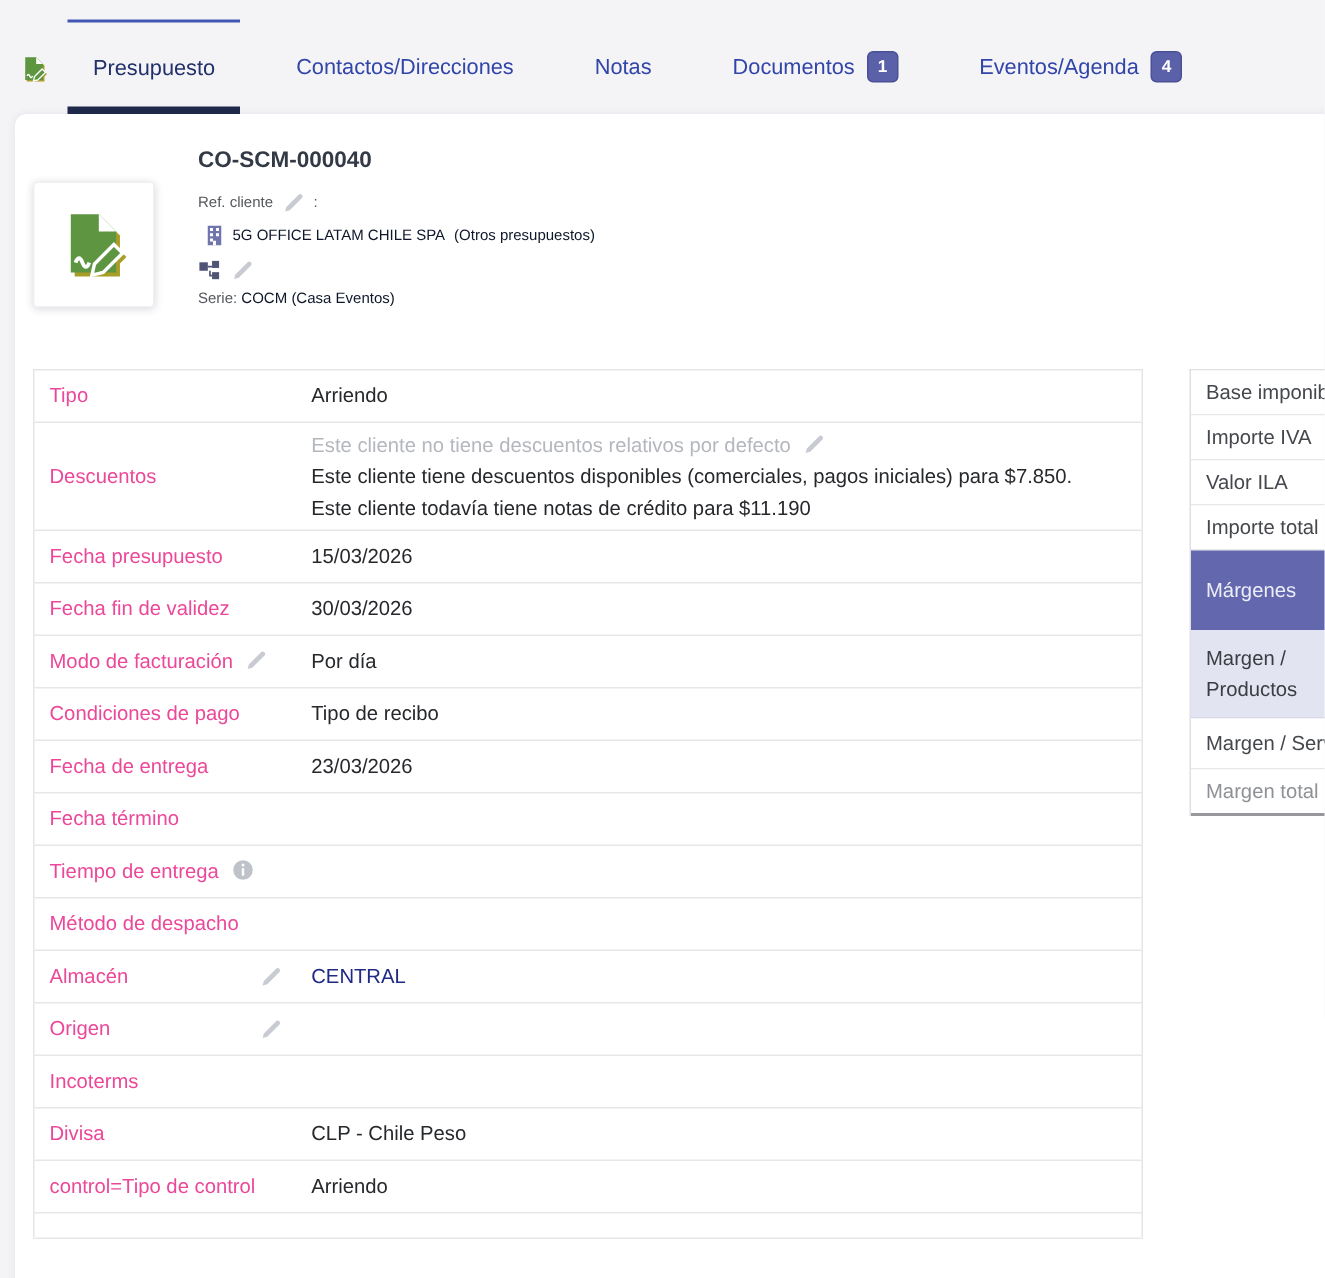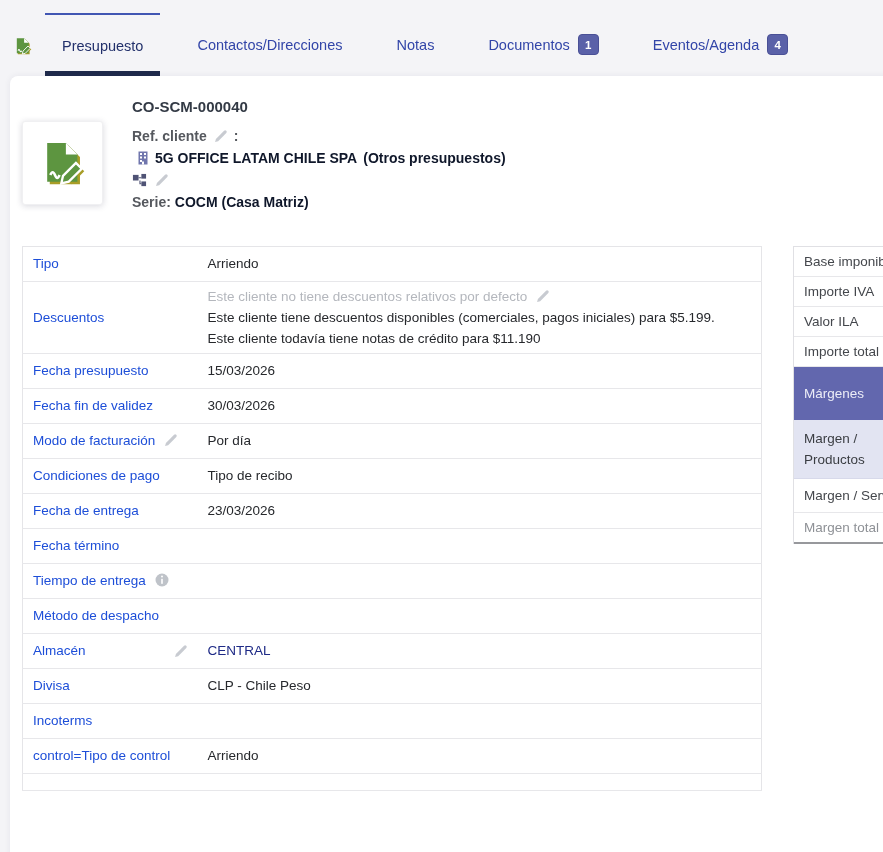--- a/index.html
+++ b/index.html
@@ -24,38 +24,38 @@
   .card { position:absolute; left:10px; top:76px; width:895px; height:800px;
           background:#fff; border-radius:8px 0 0 0;
           box-shadow:0 0 6px rgba(50,50,90,.08); }
 
   
   .thumb-card { position:absolute; left:12px; top:45px; width:81px; height:84px;
           background:#fff; border:1px solid #f0f0f2; border-radius:3px;
           box-shadow:0 1px 6px rgba(40,40,70,.18);
           display:flex; align-items:center; justify-content:center; }
   .thumb-card svg { width:46px; height:46px; }
-  .hdr { position:absolute; left:122px; font-size:14px; color:#55585e;font-weight:bold; }
+  .hdr { position:absolute; left:122px; font-size:10px; color:#55585e; }
   .hdr-ref   { top:22px; font-size:15px; font-weight:bold; color:#333a45; }
   .hdr-refcli{ top:52px; display:flex; align-items:center; gap:6px; }
   .hdr-comp  { top:74px; display:flex; align-items:center; gap:6px; }
   .hdr-icons { top:97px; display:flex; align-items:center; gap:7px; }
   .hdr-serie { top:118px; }
   a.navlink { color:#0f172a; text-decoration:none; }
   .pencil { width:15px; height:15px; display:inline-block; cursor:pointer; }
   .pencil svg { width:15px; height:15px; fill:#c8cbd1; }
   .info-ic { width:14px; height:14px; display:inline-block; vertical-align:-2px; margin-left:5px; }
 
   
   table.details { position:absolute; left:12px; top:170px; width:740px;
           border-collapse:collapse; font-size:13.5px;
           border:1px solid #e5e5e8; }
   table.details tr { border-bottom:1px solid #e7e7ea; }
   table.details td { padding:8px 10px; line-height:18px; vertical-align:top; }
-  td.lbl { width:175px; color:#1d4ed8; }
+  td.lbl { width:175px; color:#ec4899; }
   td.val { color:#26282c; }
   .lbl-flex { display:flex; align-items:center; }
   .lbl-flex .grow { flex:1; }
   .muted-line { color:#b4b7bd; }
   .disc-line { line-height:21px; }
   td.val a { color:#1e2a86; text-decoration:none; }
 
   
   .summary { position:absolute; left:783px; top:170px; width:230px;
           font-size:13.5px; color:#44474c;
@@ -165,41 +165,41 @@
     <span class="pencil">
       <svg viewBox="0 0 16 16">
           <path d="M11.8 1.9a1.7 1.7 0 0 1 2.4 2.4l-8.7 8.7-3.3.9.9-3.3z"></path>
         </svg>
     </span>
   </div>
 
   <div class="hdr hdr-serie">
     <span>Serie:</span>
     <a href="#" class="navlink">COCM</a>
-    <a href="#" class="navlink">(Casa Matriz)</a>
+    <a href="#" class="navlink">(Casa Eventos)</a>
   </div>
 
   <table class="details">
     <tbody>
         <tr>
       <td class="lbl">Tipo</td>
       <td class="val">Arriendo</td>
     </tr>
     <tr>
       <td class="lbl" style="vertical-align:middle">Descuentos</td>
       <td class="val" style="padding-top:4px;padding-bottom:4px">
         <div class="disc-line muted-line">
           <span>Este cliente no tiene descuentos relativos por defecto</span>
           <span class="pencil" style="vertical-align:-3px;margin-left:4px">
             <svg viewBox="0 0 16 16">
                   <path d="M11.8 1.9a1.7 1.7 0 0 1 2.4 2.4l-8.7 8.7-3.3.9.9-3.3z"></path>
                 </svg>
           </span>
         </div>
-        <div class="disc-line">Este cliente tiene descuentos disponibles (comerciales, pagos iniciales) para $5.199.</div>
+        <div class="disc-line">Este cliente tiene descuentos disponibles (comerciales, pagos iniciales) para $7.850.</div>
         <div class="disc-line">Este cliente todavía tiene notas de crédito para $11.190</div>
       </td>
     </tr>
     <tr>
       <td class="lbl">Fecha presupuesto</td>
       <td class="val">15/03/2026</td>
     </tr>
     <tr>
       <td class="lbl">Fecha fin de validez</td>
       <td class="val">30/03/2026</td>
@@ -253,26 +253,39 @@
                   <path d="M11.8 1.9a1.7 1.7 0 0 1 2.4 2.4l-8.7 8.7-3.3.9.9-3.3z"></path>
                 </svg>
           </span>
         </span>
       </td>
       <td class="val">
         <a href="#">CENTRAL</a>
       </td>
     </tr>
     <tr>
+      <td class="lbl">
+        <span class="lbl-flex">
+          <span class="grow">Origen</span>
+          <span class="pencil">
+            <svg viewBox="0 0 16 16">
+                  <path d="M11.8 1.9a1.7 1.7 0 0 1 2.4 2.4l-8.7 8.7-3.3.9.9-3.3z"></path>
+                </svg>
+          </span>
+        </span>
+      </td>
+      <td class="val"></td>
+    </tr>
+    <tr>
+      <td class="lbl">Incoterms</td>
+      <td class="val"></td>
+    </tr>
+    <tr>
       <td class="lbl">Divisa</td>
       <td class="val">CLP - Chile Peso</td>
-    </tr>
-    <tr>
-      <td class="lbl">Incoterms</td>
-      <td class="val"></td>
     </tr>
     <tr>
       <td class="lbl">control=Tipo de control</td>
       <td class="val">Arriendo</td>
     </tr>
     <tr>
       <td class="lbl">
         
       </td>
       <td class="val"></td>

